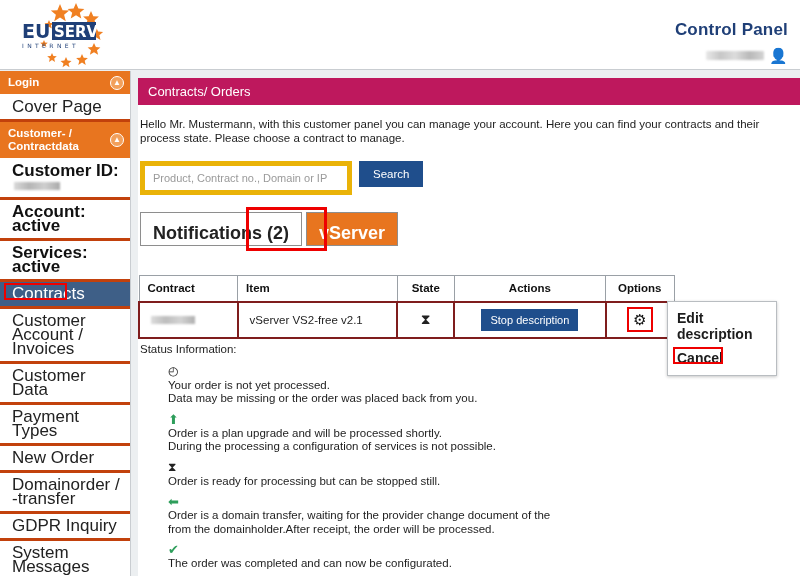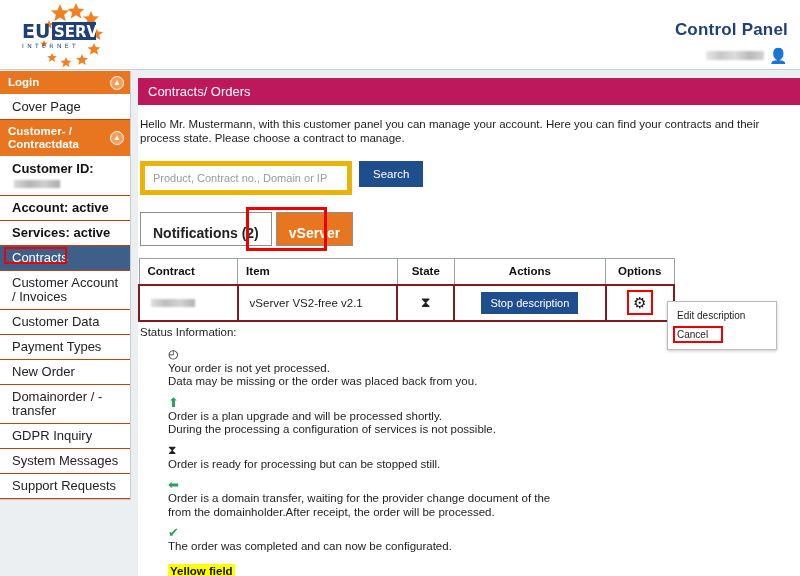--- a/index.html
+++ b/index.html
@@ -67,25 +67,25 @@
   .sb-collapse {
     position: absolute; right: 6px; top: 50%;
     transform: translateY(-50%);
     width: 14px; height: 14px; border-radius: 50%;
     background: #f2a05c;
     border: 1px solid #ffffff;
     display: flex; align-items: center; justify-content: center;
     font-size: 8px; color: #ffffff; line-height: 1;
   }
   .sb-item {
-    font-size: 13px;
+    font-size: 17px;
     color: #222222;
     padding: 5px 8px 5px 12px;
     line-height: 14px;
-    border-bottom: 1px solid #c2410c;
+    border-bottom: 3px solid #c2410c;
   }
   .sb-item.bold { font-weight: bold; color: #111111; }
   .sb-item.active {
     background: #3e5f87;
     color: #ffffff;
     position: relative;
   }
   .sb-item.active .hl {
     position: absolute; left: 4px; top: 1px;
     width: 63px; height: 17px;
@@ -147,40 +147,40 @@
   .tabs {
     position: relative;
     display: flex; align-items: flex-end;
     margin: 17px 0 0 2px;
     height: 34px;
   }
   .tab {
     border: 1px solid #8e8e8e;
     background: #ffffff;
     color: #222222;
-    font-size: 14px; font-weight: bold;
+    font-size: 18px; font-weight: bold;
     padding: 12px 12px;
     height: 34px;
     line-height: 16px;
   }
   .tab.active {
     background: #e8751f;
     color: #ffffff;
     margin-left: 4px;
   }
   .tab-hl {
     position: absolute; left: 106px; top: -5px;
     width: 81px; height: 44px;
     border: 3px solid #ee0000;
     pointer-events: none;
   }
 
   
   table.contracts {
-    margin-top: 12px;
+    margin-top: 29px;
     width: 537px;
     border-collapse: collapse;
     font-size: 11.5px;
   }
   table.contracts th {
     border: 1px solid #9aa0a6;
     background: #ffffff;
     color: #111;
     font-weight: bold;
     padding: 6px 8px;
@@ -229,24 +229,25 @@
     position: absolute;
     left: 529px; top: 223px;
     width: 110px;
     background: #ffffff;
     border: 1px solid #b9bdc1;
     box-shadow: 0 1px 3px rgba(0,0,0,0.22);
     z-index: 20;
     padding: 4px 0 5px 0;
   }
   .ctx-item {
-    font-size: 10px; color: #1d1d1d;
+    font-size: 14px; color: #1d1d1d;
     padding: 4px 9px;
     position: relative;
     cursor: pointer;
+    font-weight: bold;
   }
   .ctx-item .hl2 {
     position: absolute; left: 5px; top: 1px;
     width: 50px; height: 17px;
     border: 2px solid #ee0000;
     pointer-events: none;
   }
 
   
   .status-head {

